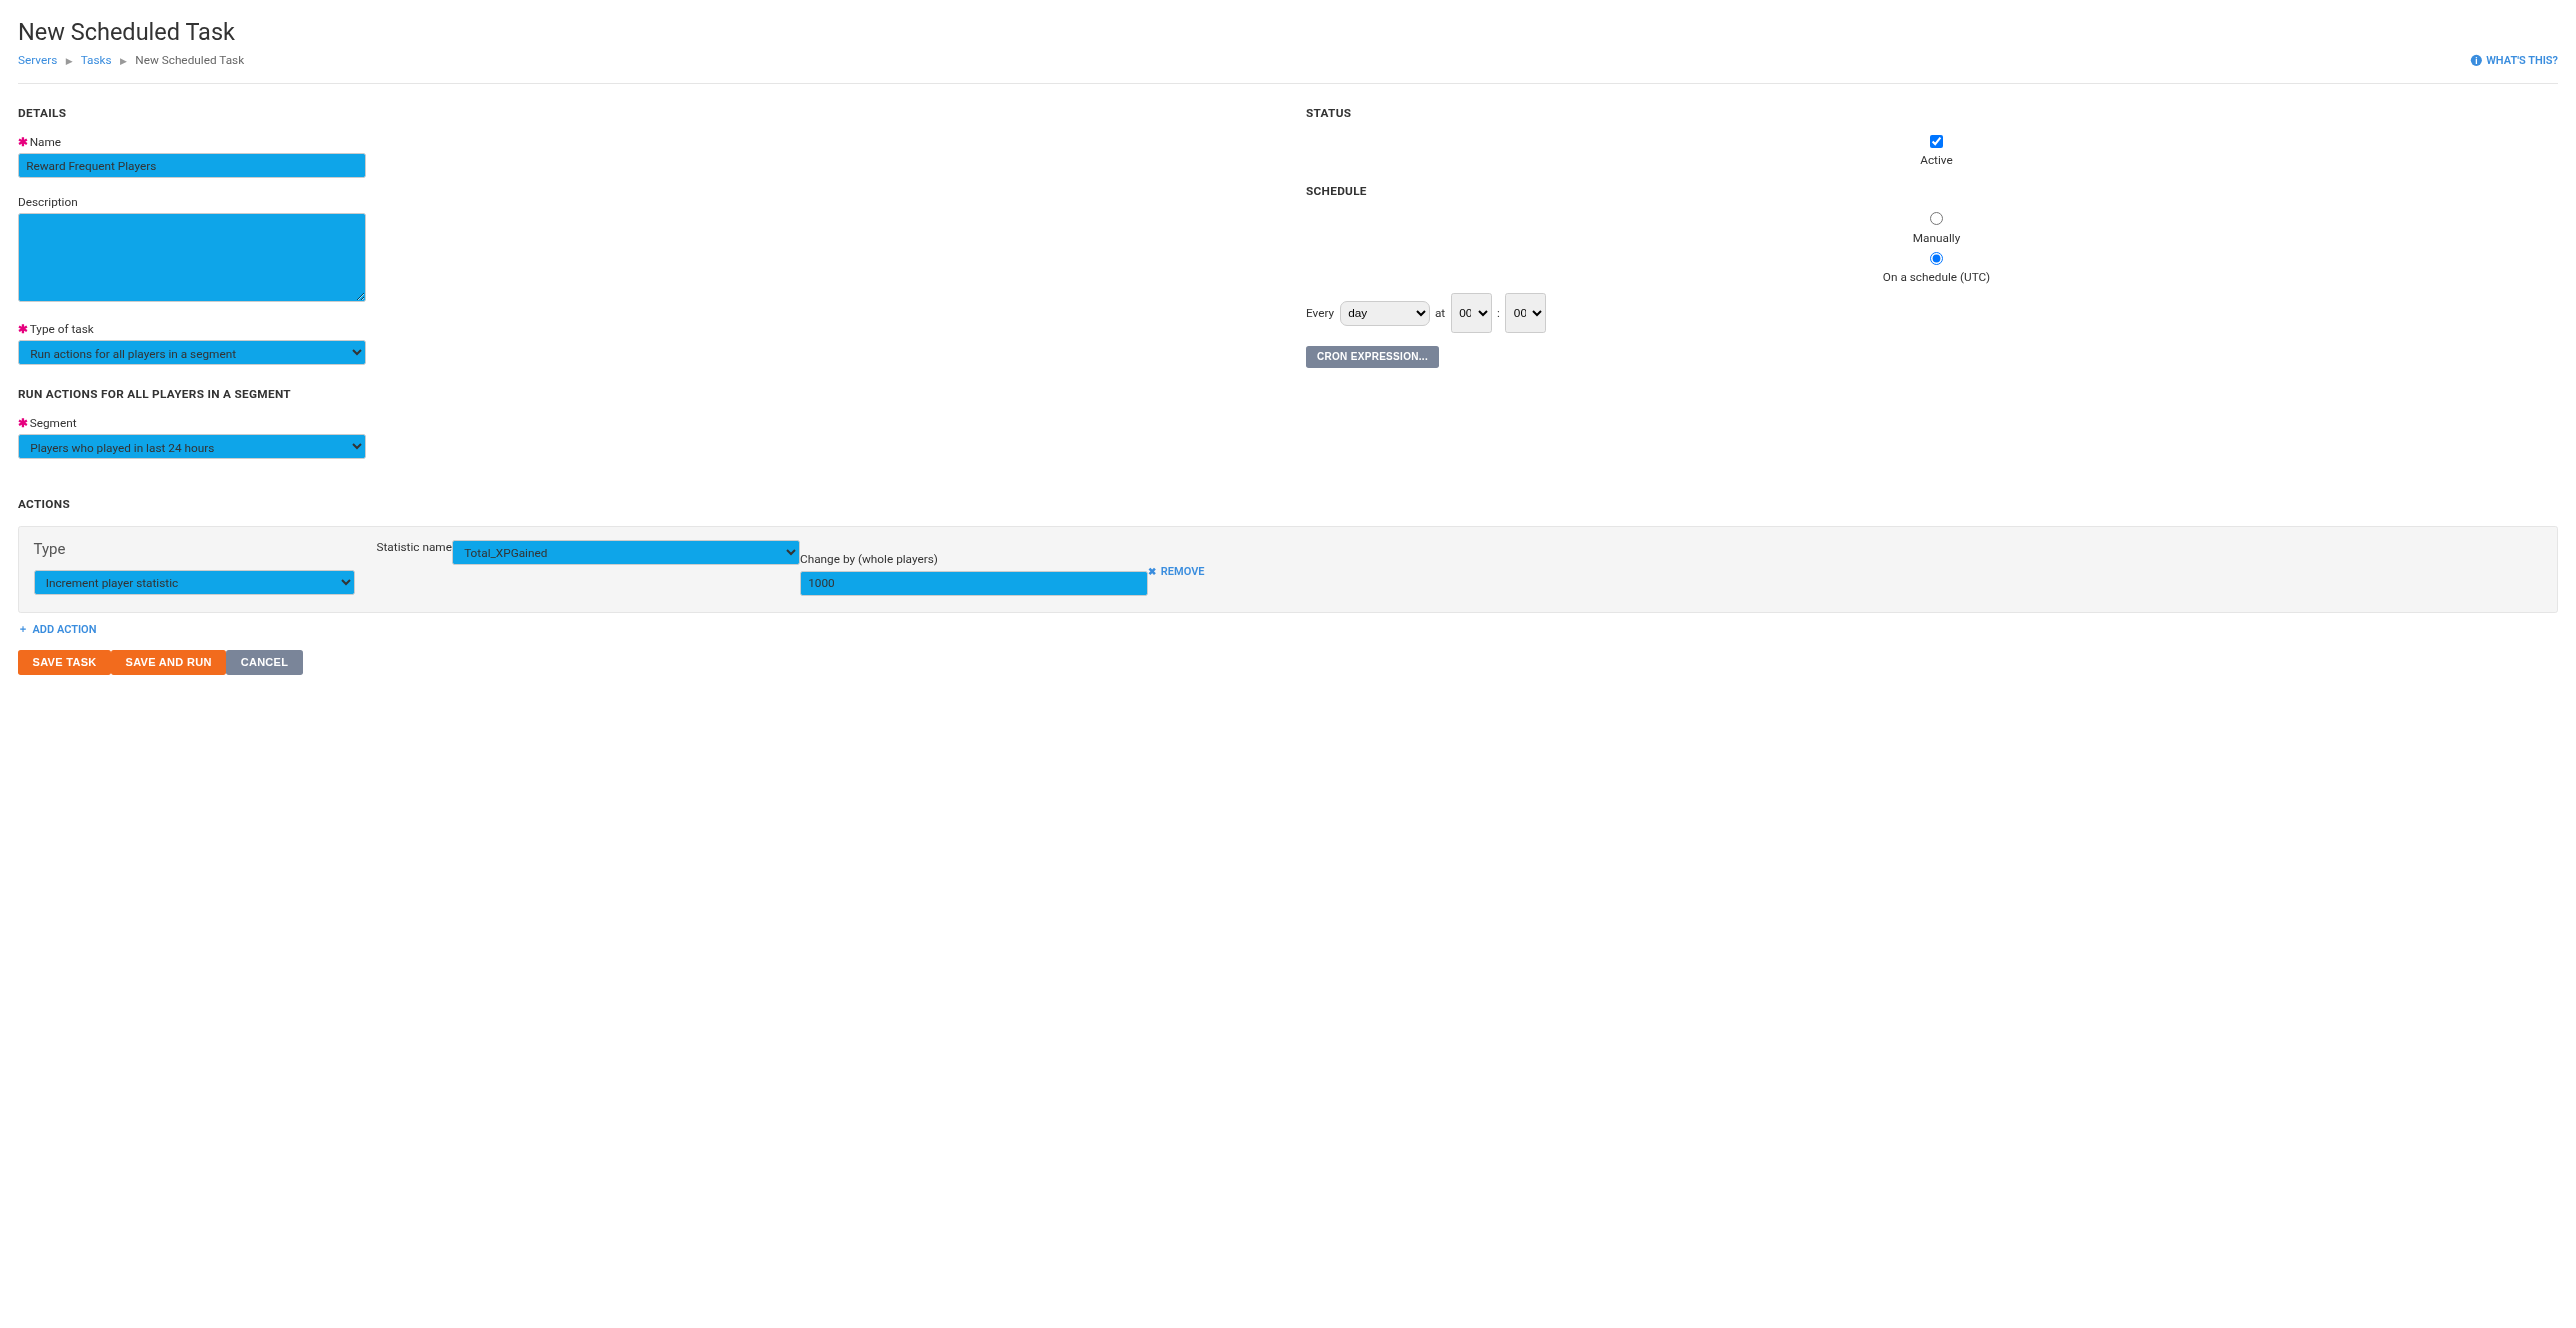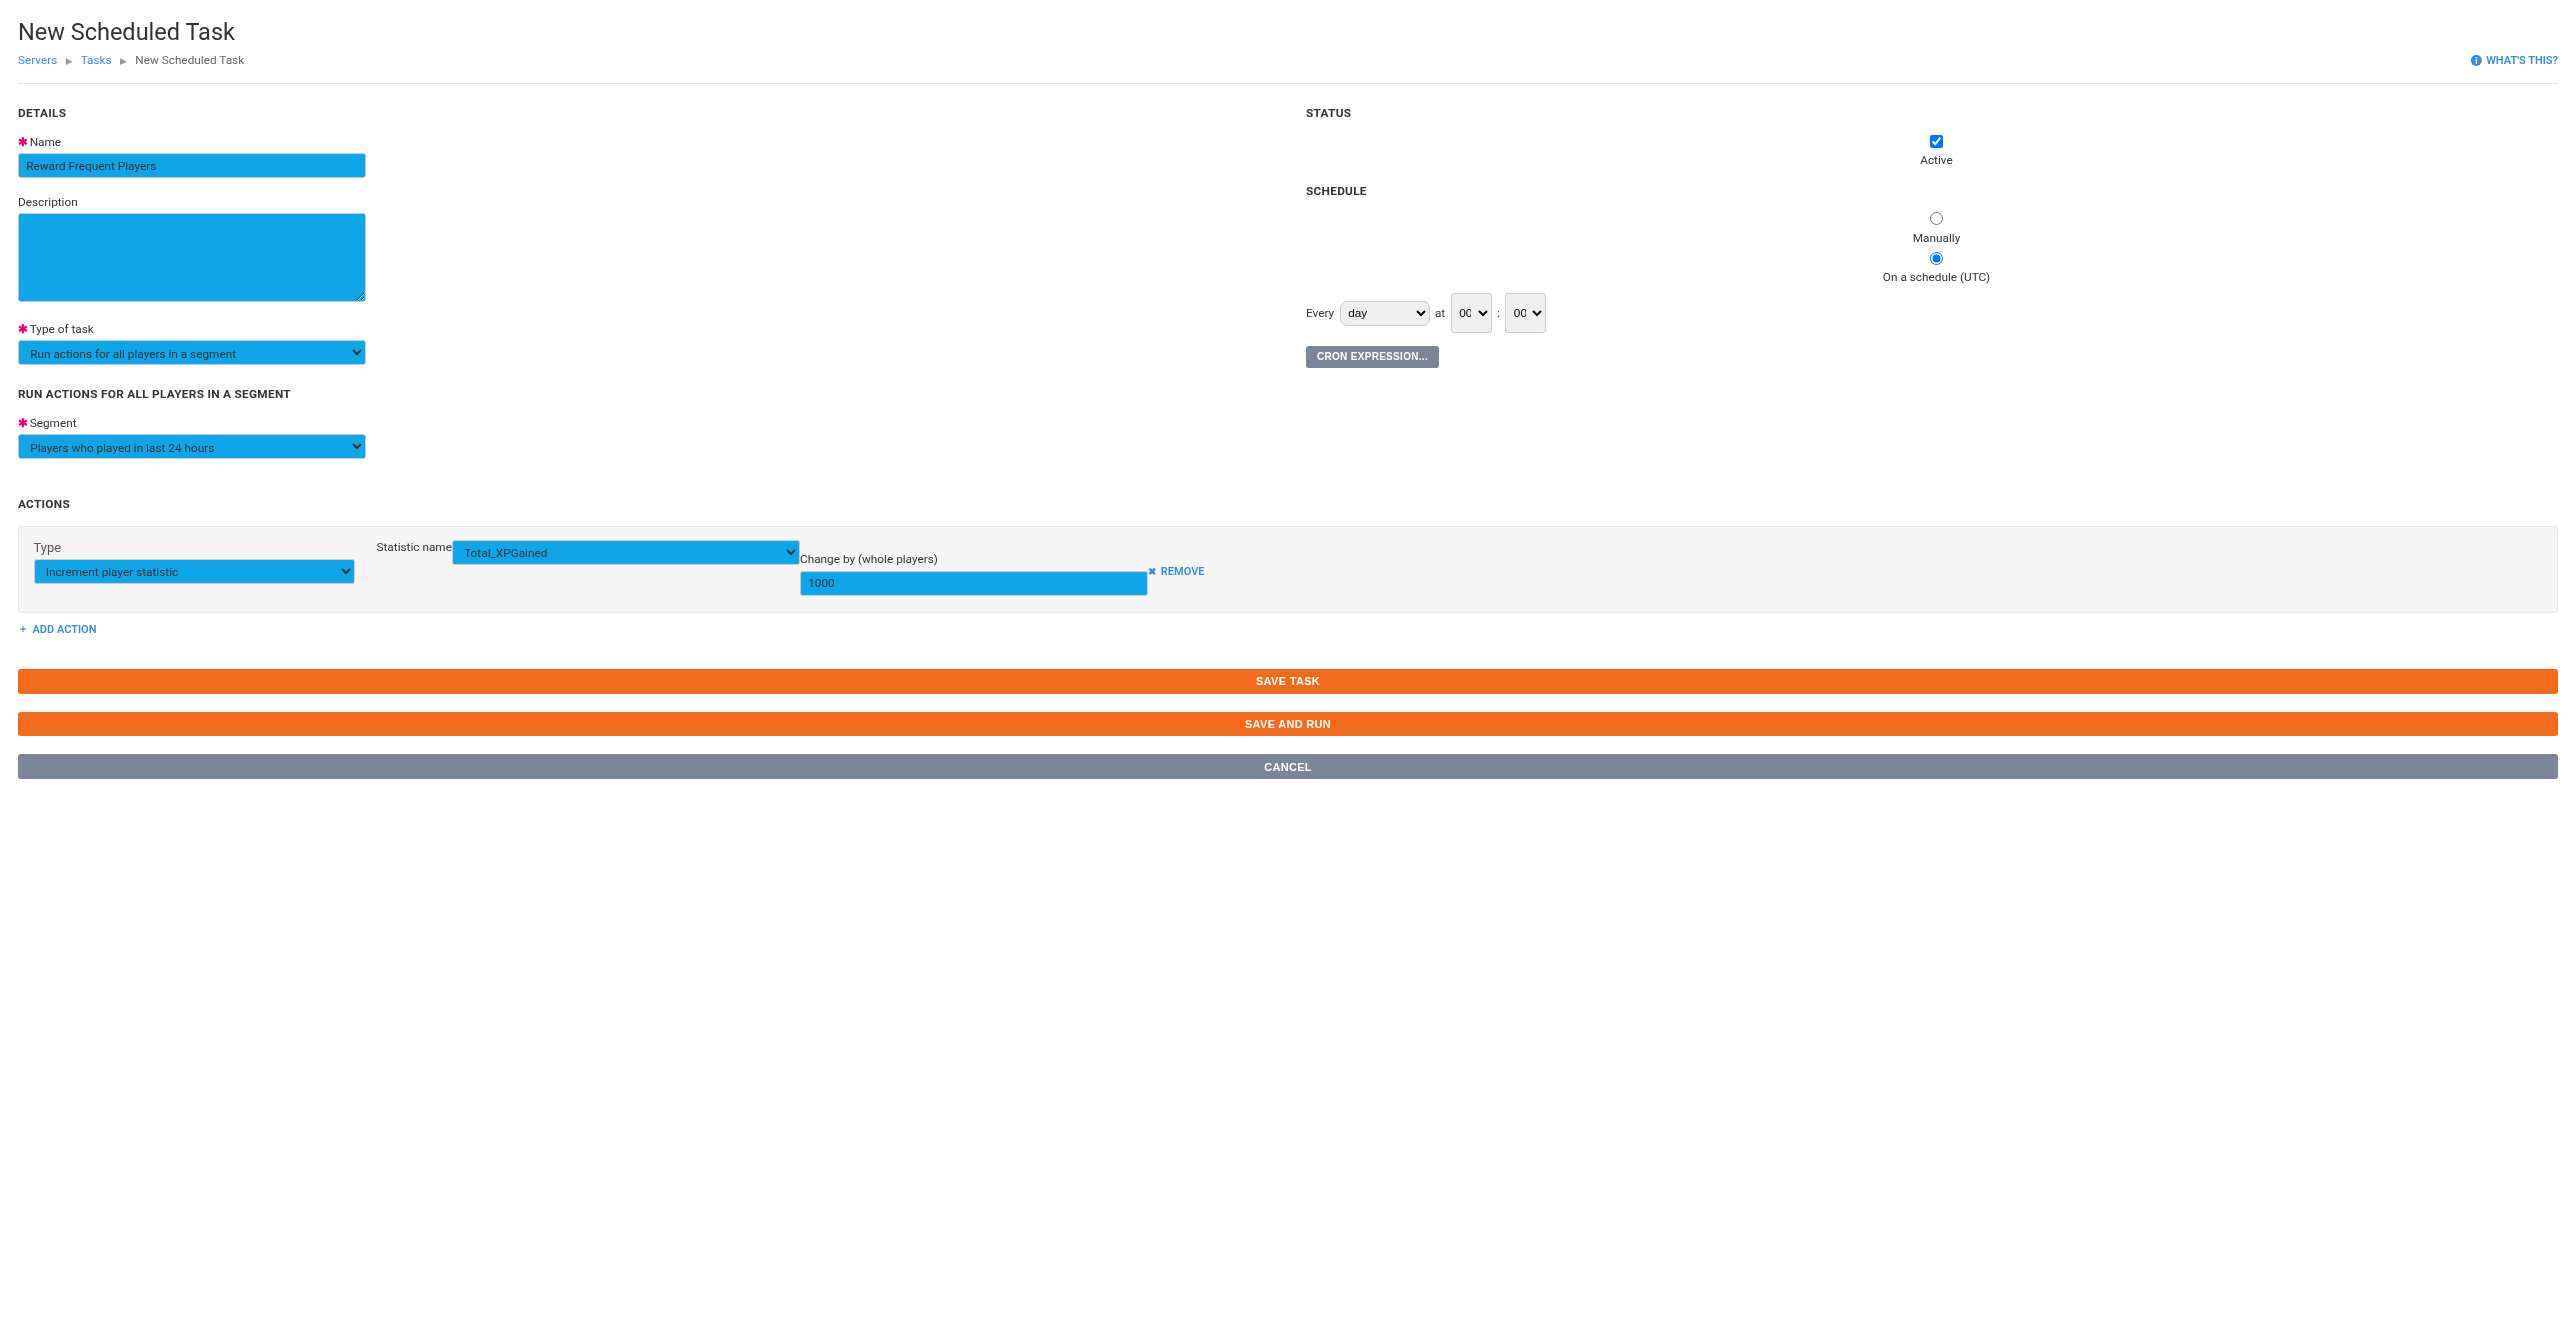--- a/index.html
+++ b/index.html
@@ -149,21 +149,21 @@
   border: 0.9px solid #e5e5e5;
   border-radius: 2.7px;
   padding: 12.7px 14.5px 16.3px 14.5px;
   display: flex;
   gap: 22px;
 }
 .actions-col {
   display: flex;
   flex-direction: column;
 }
-.actions-col .field-label { font-size: 13px; margin-bottom: 4px; color: #555; }
+.actions-col .field-label { font-size: 15px; margin-bottom: 12px; color: #555; }
 .actions-col .select-input, .actions-col .text-input { width: 321px; }
 .actions-col-2 .select-input, .actions-col-2 .text-input { width: 348px; }
 .actions-col-2 { flex-direction: row; display: flex; }
 .actions-col-2 .sub-group { margin-top: 12.7px; }
 
 .link-action {
   color: #3a8dde;
   font-size: 11px;
   font-weight: 600;
   text-decoration: none;
@@ -172,24 +172,22 @@
   gap: 4.5px;
   margin-top: 9px;
 }
 .link-action .icon { font-size: 10px; }
 .remove-link { margin-top: 7.2px; }
 
 .full-width-section {
   margin-top: 22px;
 }
 .button-row {
-  margin-top: 33px;
-  display: flex;
-  gap: 18px;
-  flex-direction: column;
+  margin-top: 14px;
+  display: flex;
 }
 .radio-group { margin-left: 9px; margin-bottom: 9px; }
 .checkbox-group { margin-left: 9px; margin-bottom: 16.3px; }
 </style>
 </head>
 <body>
 
 <div class="page">
   <h1 class="page-title">New Scheduled Task</h1>
 

